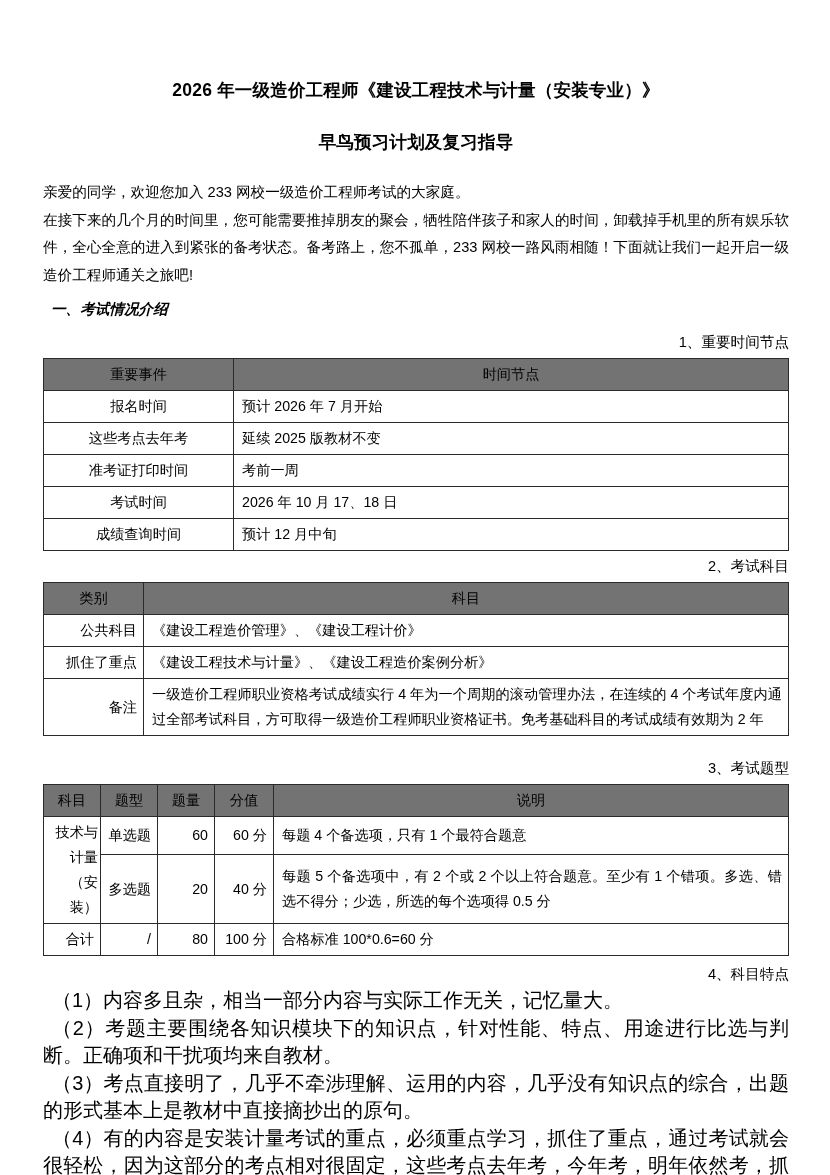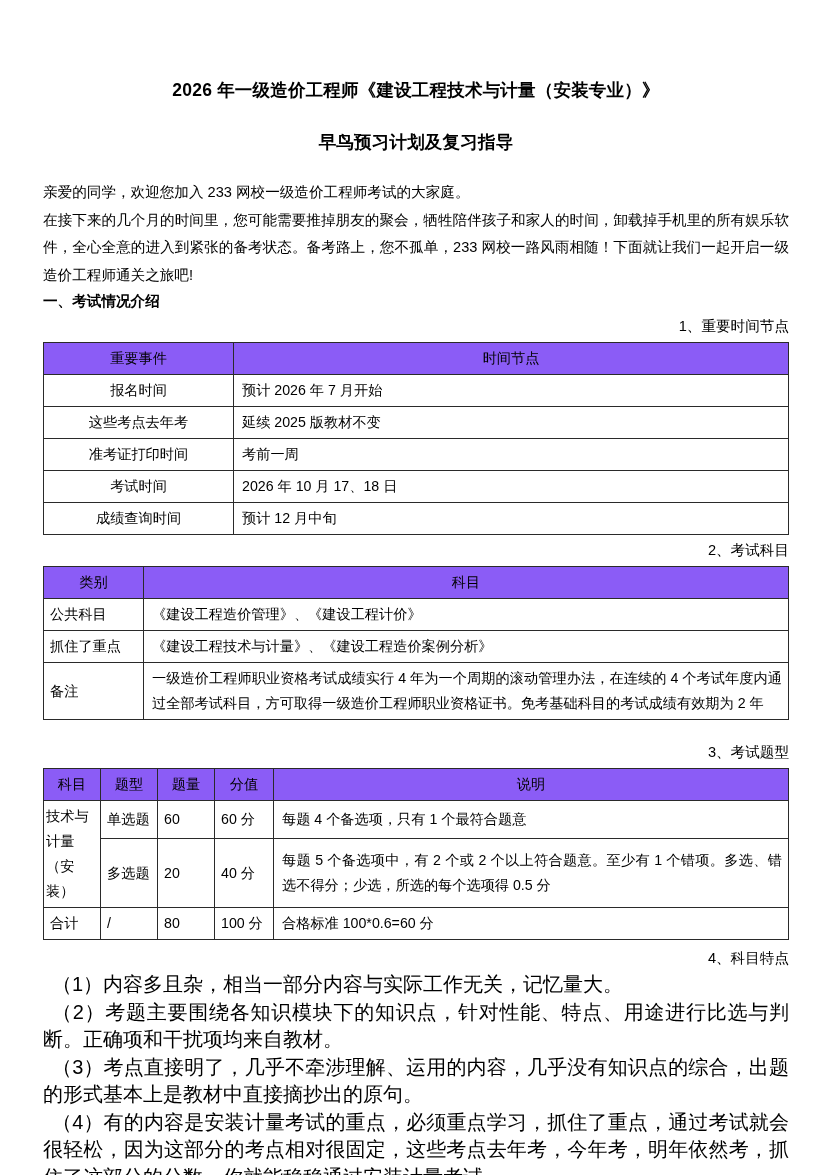--- a/index.html
+++ b/index.html
@@ -47,21 +47,22 @@
     text-align: justify;
     text-justify: inter-ideograph;
     margin: 0;
   }
   .para-block { margin-top: 25px; }
 
   .h-section {
     font-size: 14.6px;
     font-weight: bold;
     line-height: 25px;
-    margin: 0;
+    margin: 8px;
+    font-style: italic;
   }
   .h-sub {
     font-size: 14.6px;
     line-height: 25px;
     margin: 0;
     text-align: right;
   }
   .list-item {
     font-size: 20px;
     line-height: 27.5px;
@@ -80,24 +81,24 @@
     margin: 3px 0 0 0;
   }
   table td, table th {
     border: 1px solid #2a2a2a;
     padding: 3px 6px;
     line-height: 25px;
     font-weight: normal;
     vertical-align: middle;
   }
   .hdr td {
-    background: #8b5cf6;
+    background: #737373;
     text-align: center;
   }
-  .c { text-align: left; }
+  .c { text-align: right; }
   .l { text-align: left; padding-left: 8px; }
 
   .tbl1 .rowlabel { text-align: center; }
   .tbl1 .val { text-align: left; padding-left: 8px; }
 </style>
 </head>
 <body>
 
 <div class="page">
   <div class="content">

